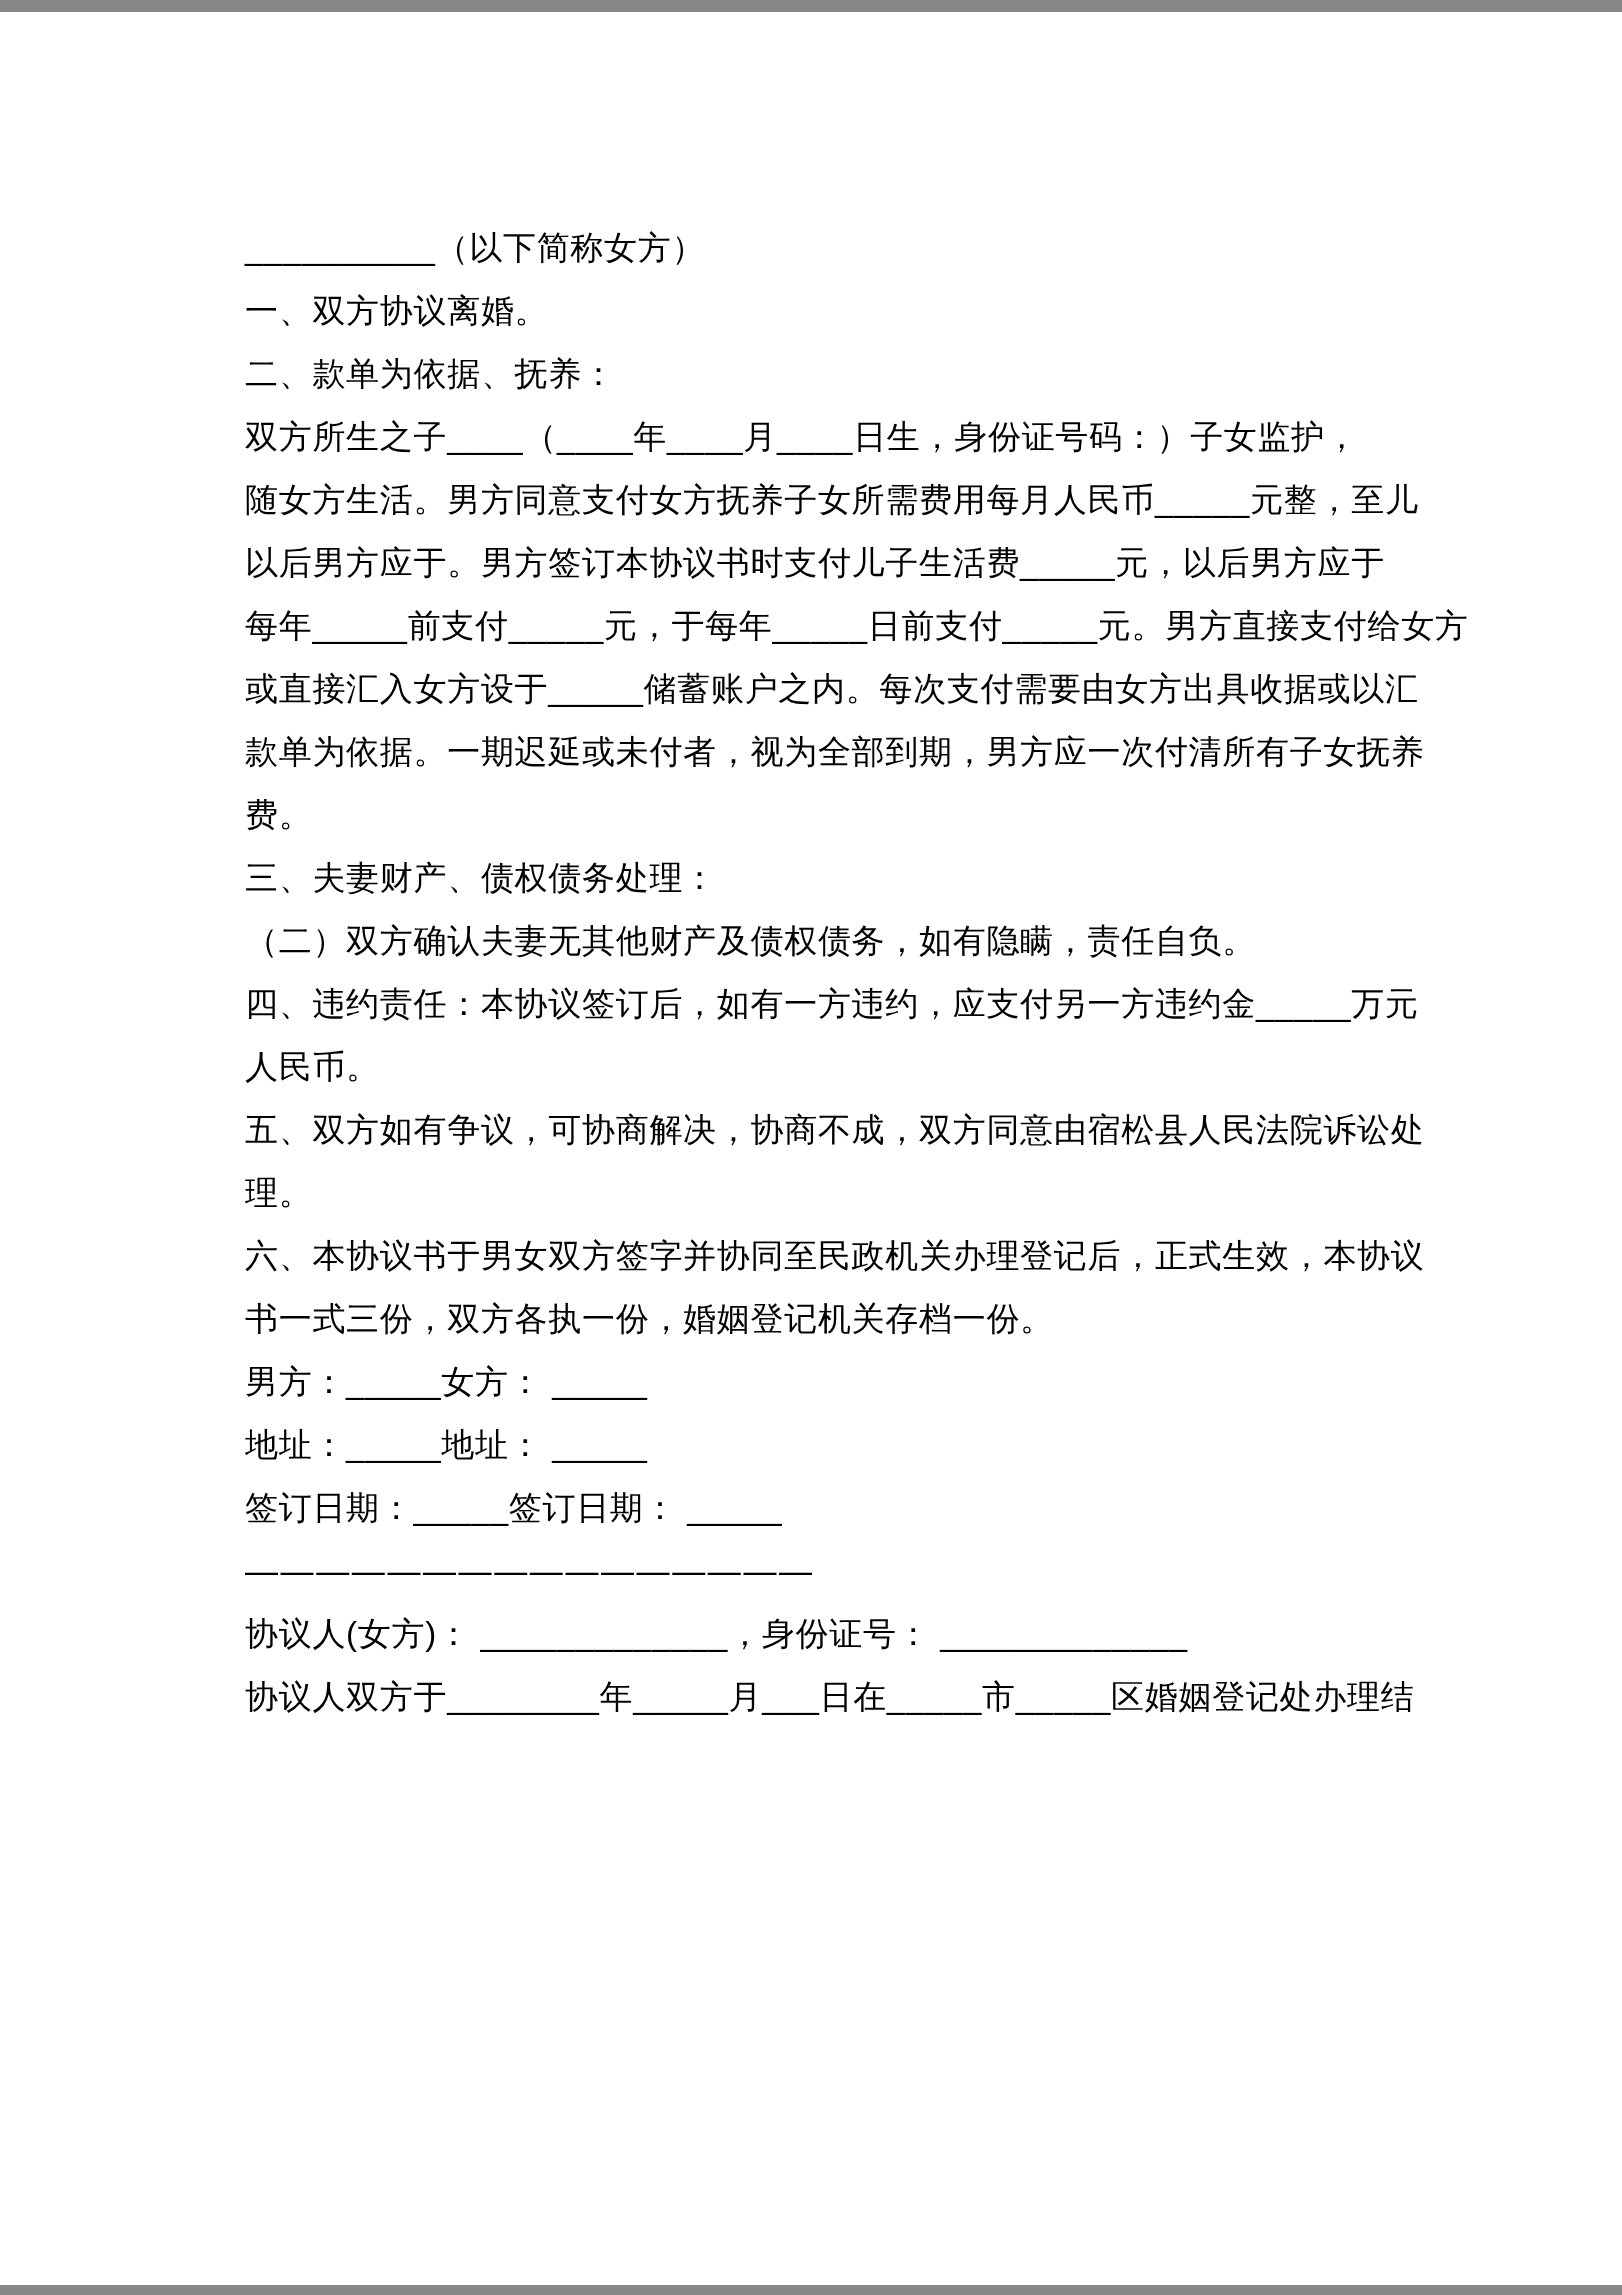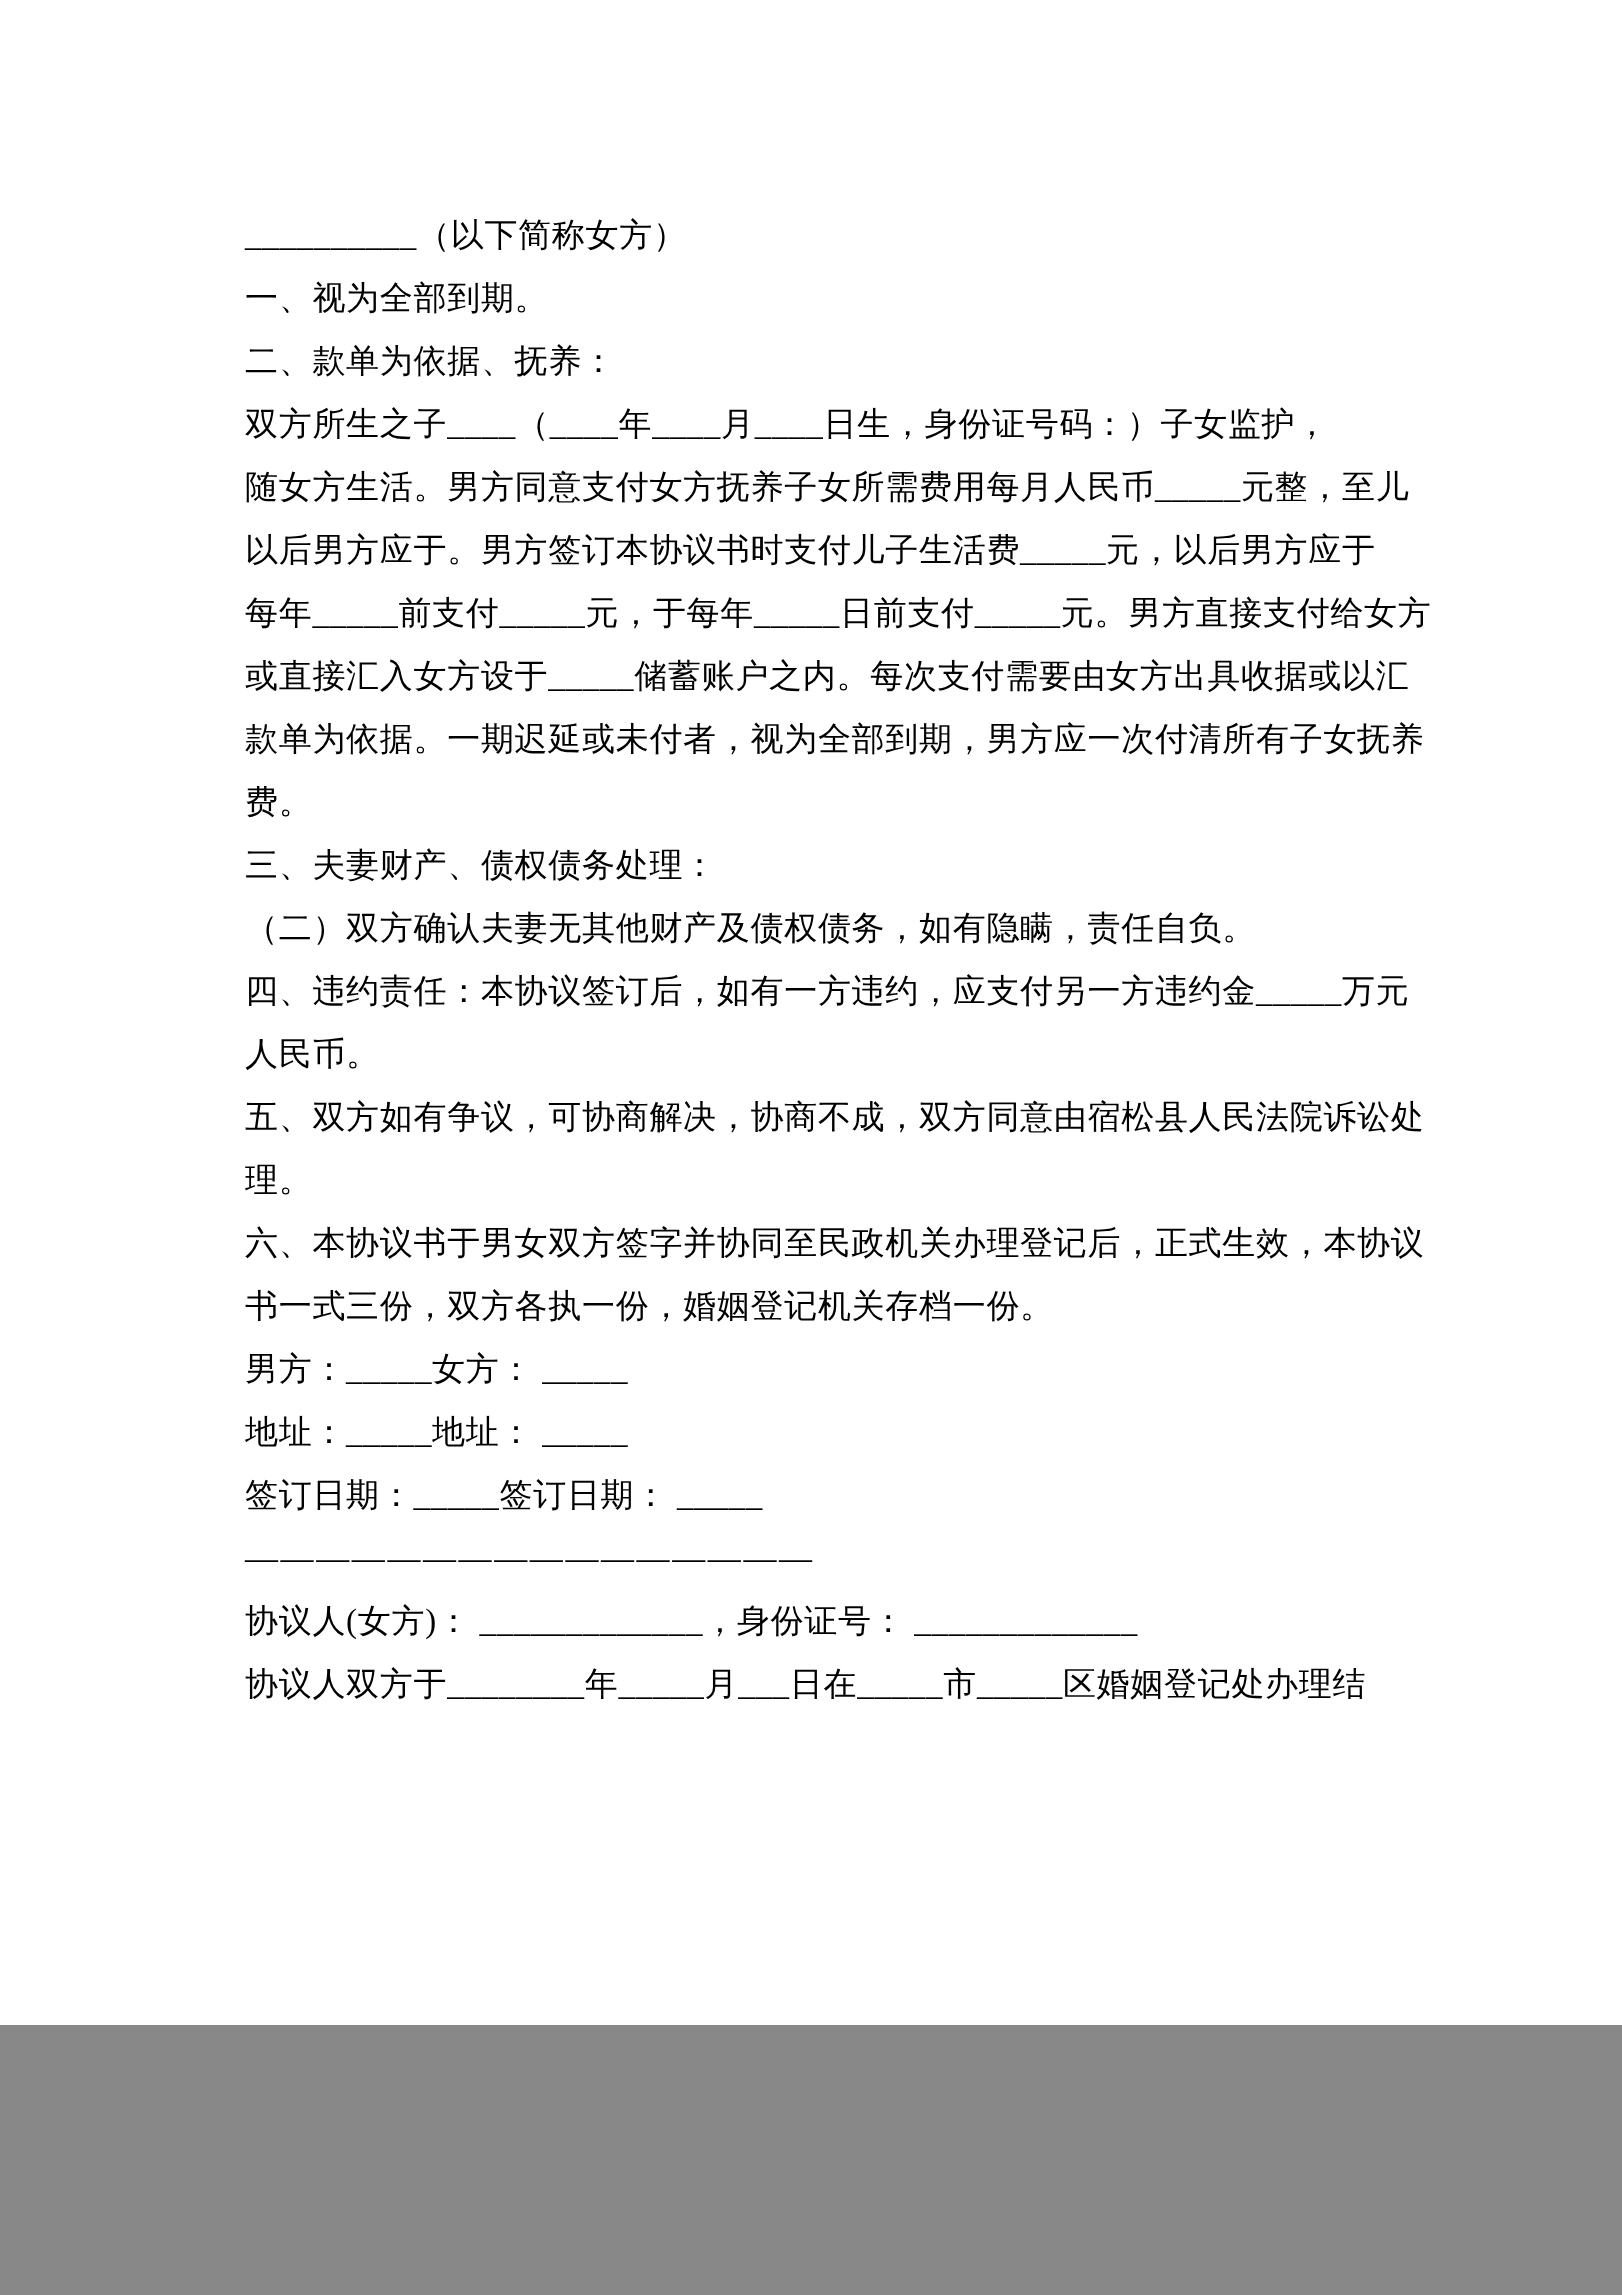--- a/index.html
+++ b/index.html
@@ -3,25 +3,25 @@
 <meta charset="utf-8">
 <style>
   html, body {
     margin: 0;
     padding: 0;
     background: #888;
   }
   .page {
     position: relative;
     width: 1623px;
-    height: 2025px;
+    height: 2273px;
     background: #ffffff;
-    margin: 0 auto;
+    margin: 12px auto;
     overflow: hidden;
-    font-family: Liberation Serif, serif;
+    font-family: Liberation Sans, sans-serif;
     color: #000000;
   }
   .doc {
     position: absolute;
     left: 245px;
     top: 204px;
     width: 1171px;
   }
   .line {
     margin: 0;
@@ -37,21 +37,21 @@
   .dash-divider {
     letter-spacing: 2.6px;
   }
 </style>
 </head>
 <body>
 
 <div class="page">
   <div class="doc">
     <p class="line">__________（以下简称女方）</p>
-    <p class="line">一、视为全部到期。</p>
+    <p class="line">一、双方协议离婚。</p>
     <p class="line">二、款单为依据、抚养：</p>
     <p class="line">双方所生之子____（____年____月____日生，身份证号码：）子女监护，</p>
     <p class="line">随女方生活。男方同意支付女方抚养子女所需费用每月人民币_____元整，至儿</p>
     <p class="line">以后男方应于。男方签订本协议书时支付儿子生活费_____元，以后男方应于</p>
     <p class="line">每年_____前支付_____元，于每年_____日前支付_____元。男方直接支付给女方</p>
     <p class="line">或直接汇入女方设于_____储蓄账户之内。每次支付需要由女方出具收据或以汇</p>
     <p class="line">款单为依据。一期迟延或未付者，视为全部到期，男方应一次付清所有子女抚养</p>
     <p class="line">费。</p>
     <p class="line">三、夫妻财产、债权债务处理：</p>
     <p class="line">（二）双方确认夫妻无其他财产及债权债务，如有隐瞒，责任自负。</p>

